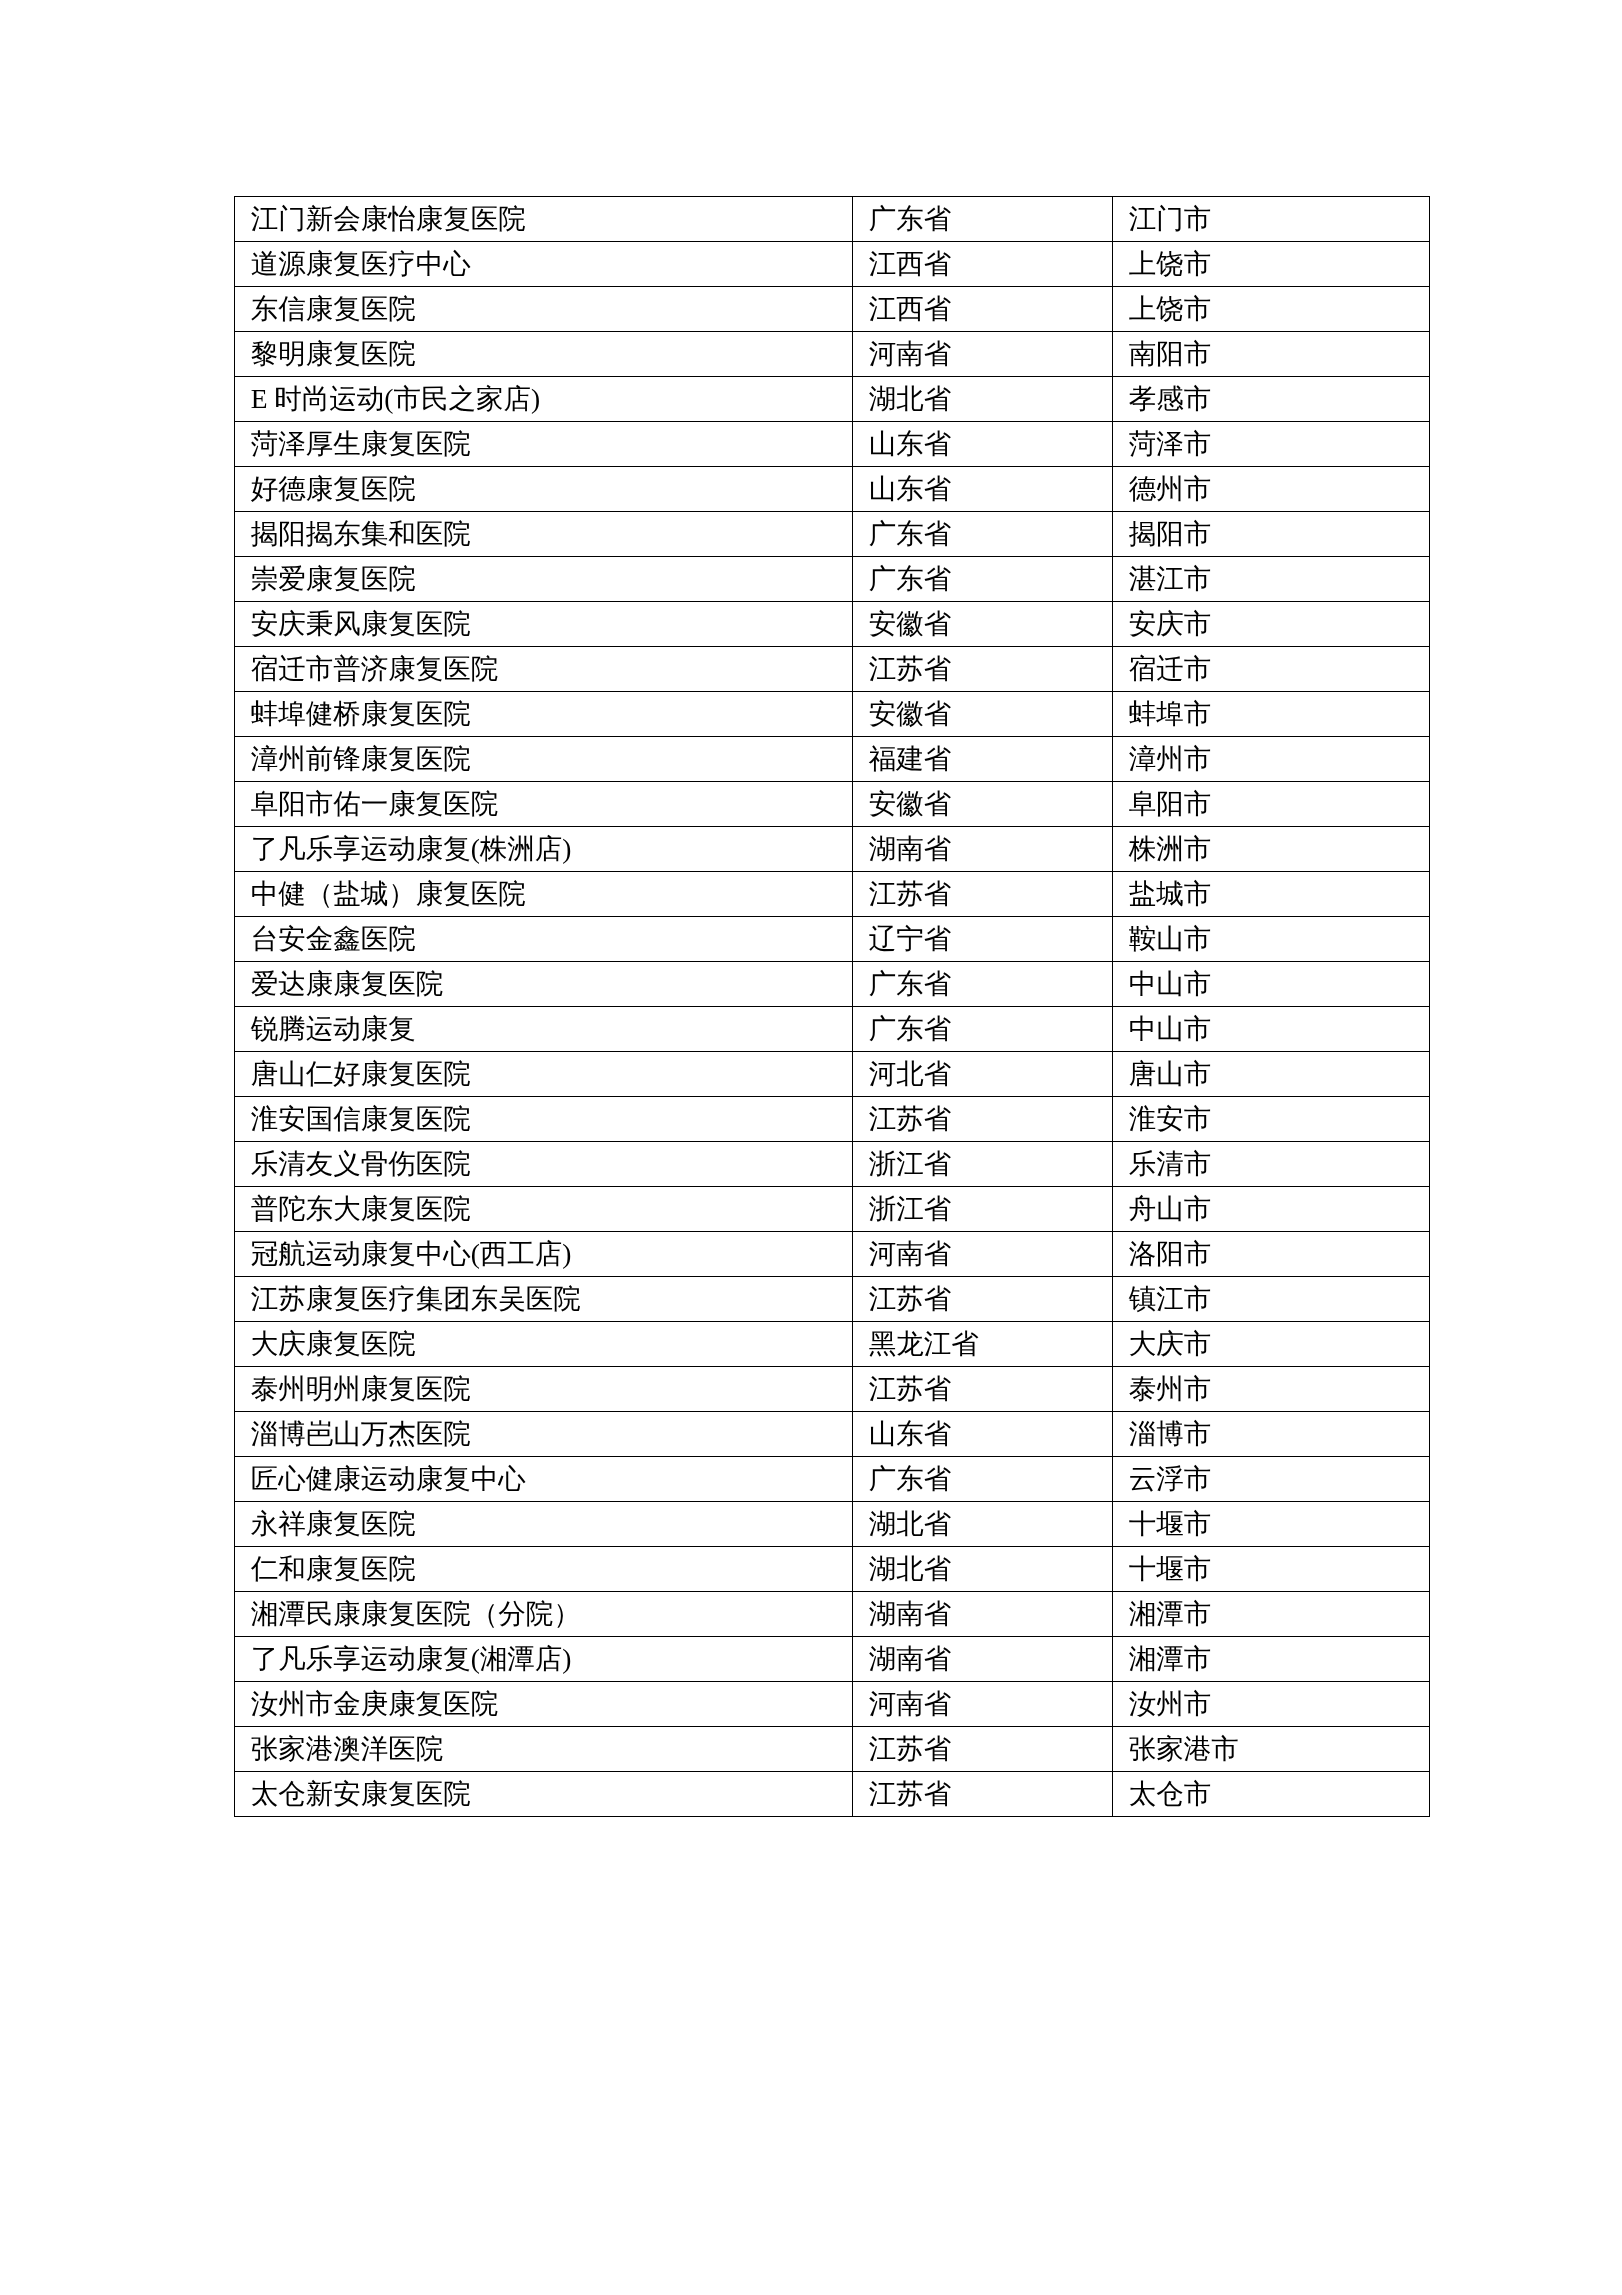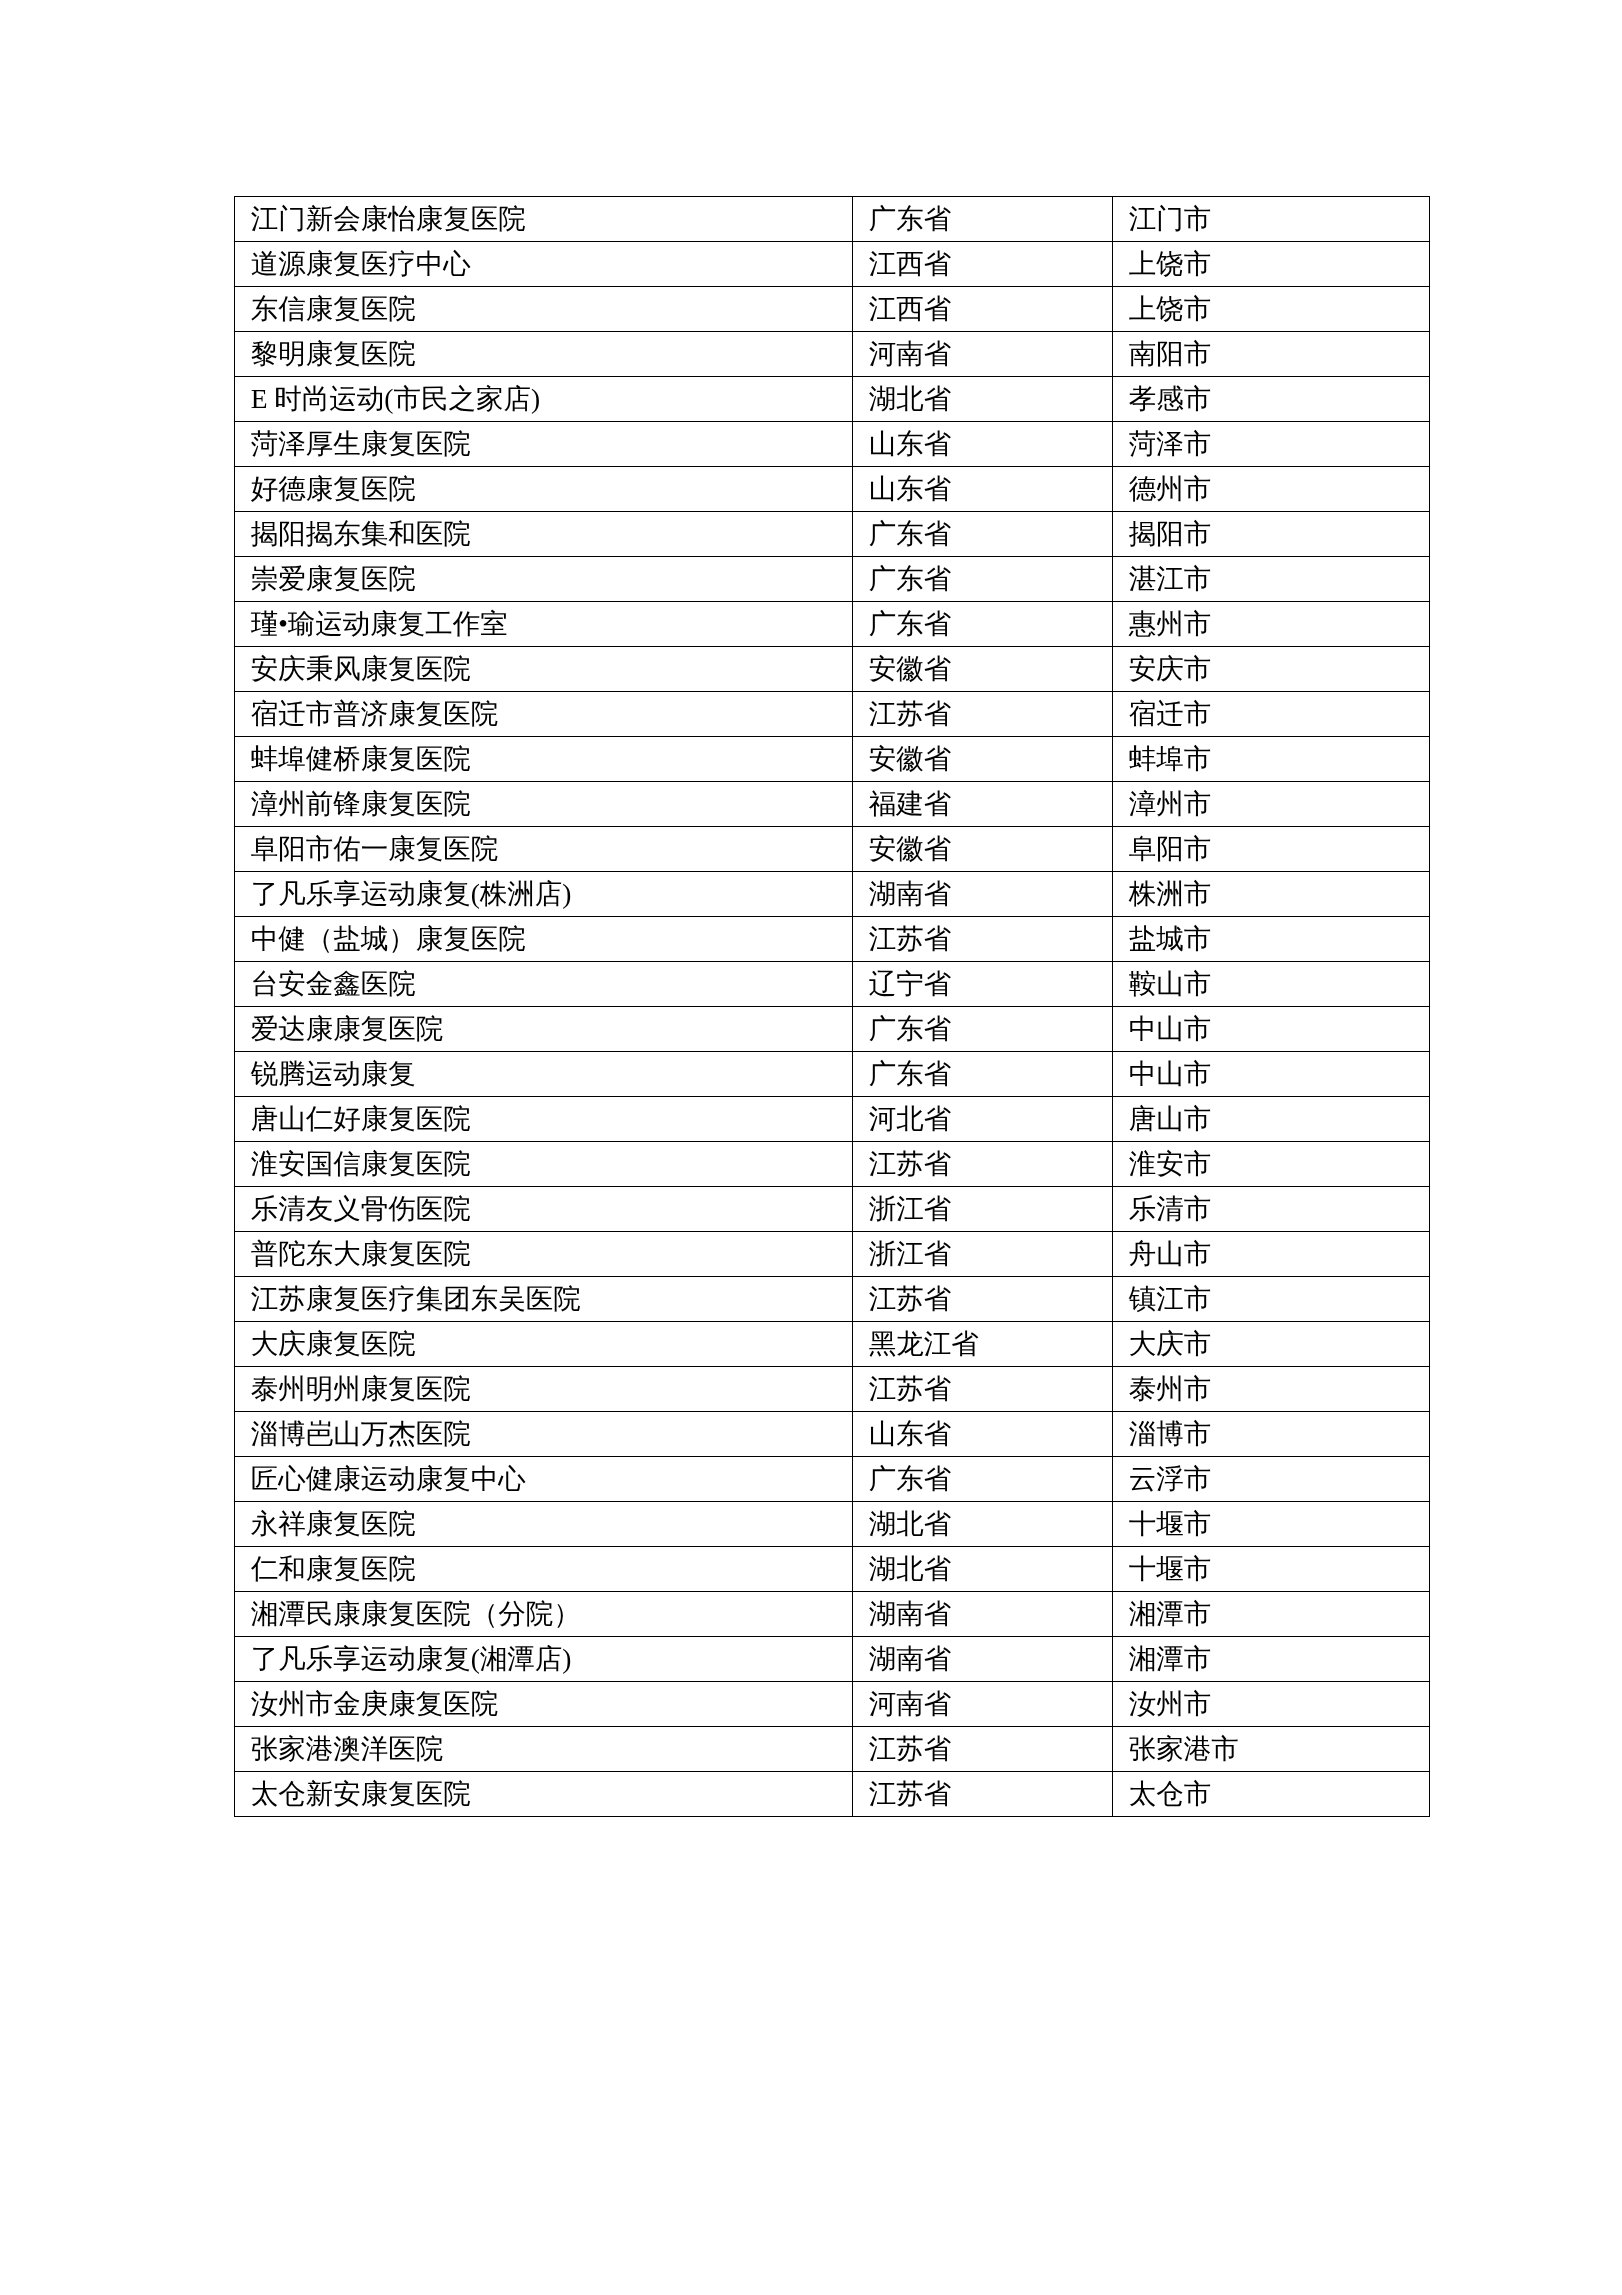--- a/index.html
+++ b/index.html
@@ -97,25 +97,20 @@
     <td>广东省</td>
     <td>揭阳市</td>
   </tr>
 
   <tr>
     <td>崇爱康复医院</td>
     <td>广东省</td>
     <td>湛江市</td>
   </tr>
 
-  <tr>
-    <td>瑾•瑜运动康复工作室</td>
-    <td>广东省</td>
-    <td>惠州市</td>
-  </tr>
 
   <tr>
     <td>安庆秉风康复医院</td>
     <td>安徽省</td>
     <td>安庆市</td>
   </tr>
 
   <tr>
     <td>宿迁市普济康复医院</td>
     <td>江苏省</td>
@@ -190,20 +185,25 @@
     <td>浙江省</td>
     <td>乐清市</td>
   </tr>
 
   <tr>
     <td>普陀东大康复医院</td>
     <td>浙江省</td>
     <td>舟山市</td>
   </tr>
 
+  <tr>
+    <td>冠航运动康复中心(西工店)</td>
+    <td>河南省</td>
+    <td>洛阳市</td>
+  </tr>
 
   <tr>
     <td>江苏康复医疗集团东吴医院</td>
     <td>江苏省</td>
     <td>镇江市</td>
   </tr>
 
   <tr>
     <td>大庆康复医院</td>
     <td>黑龙江省</td>

